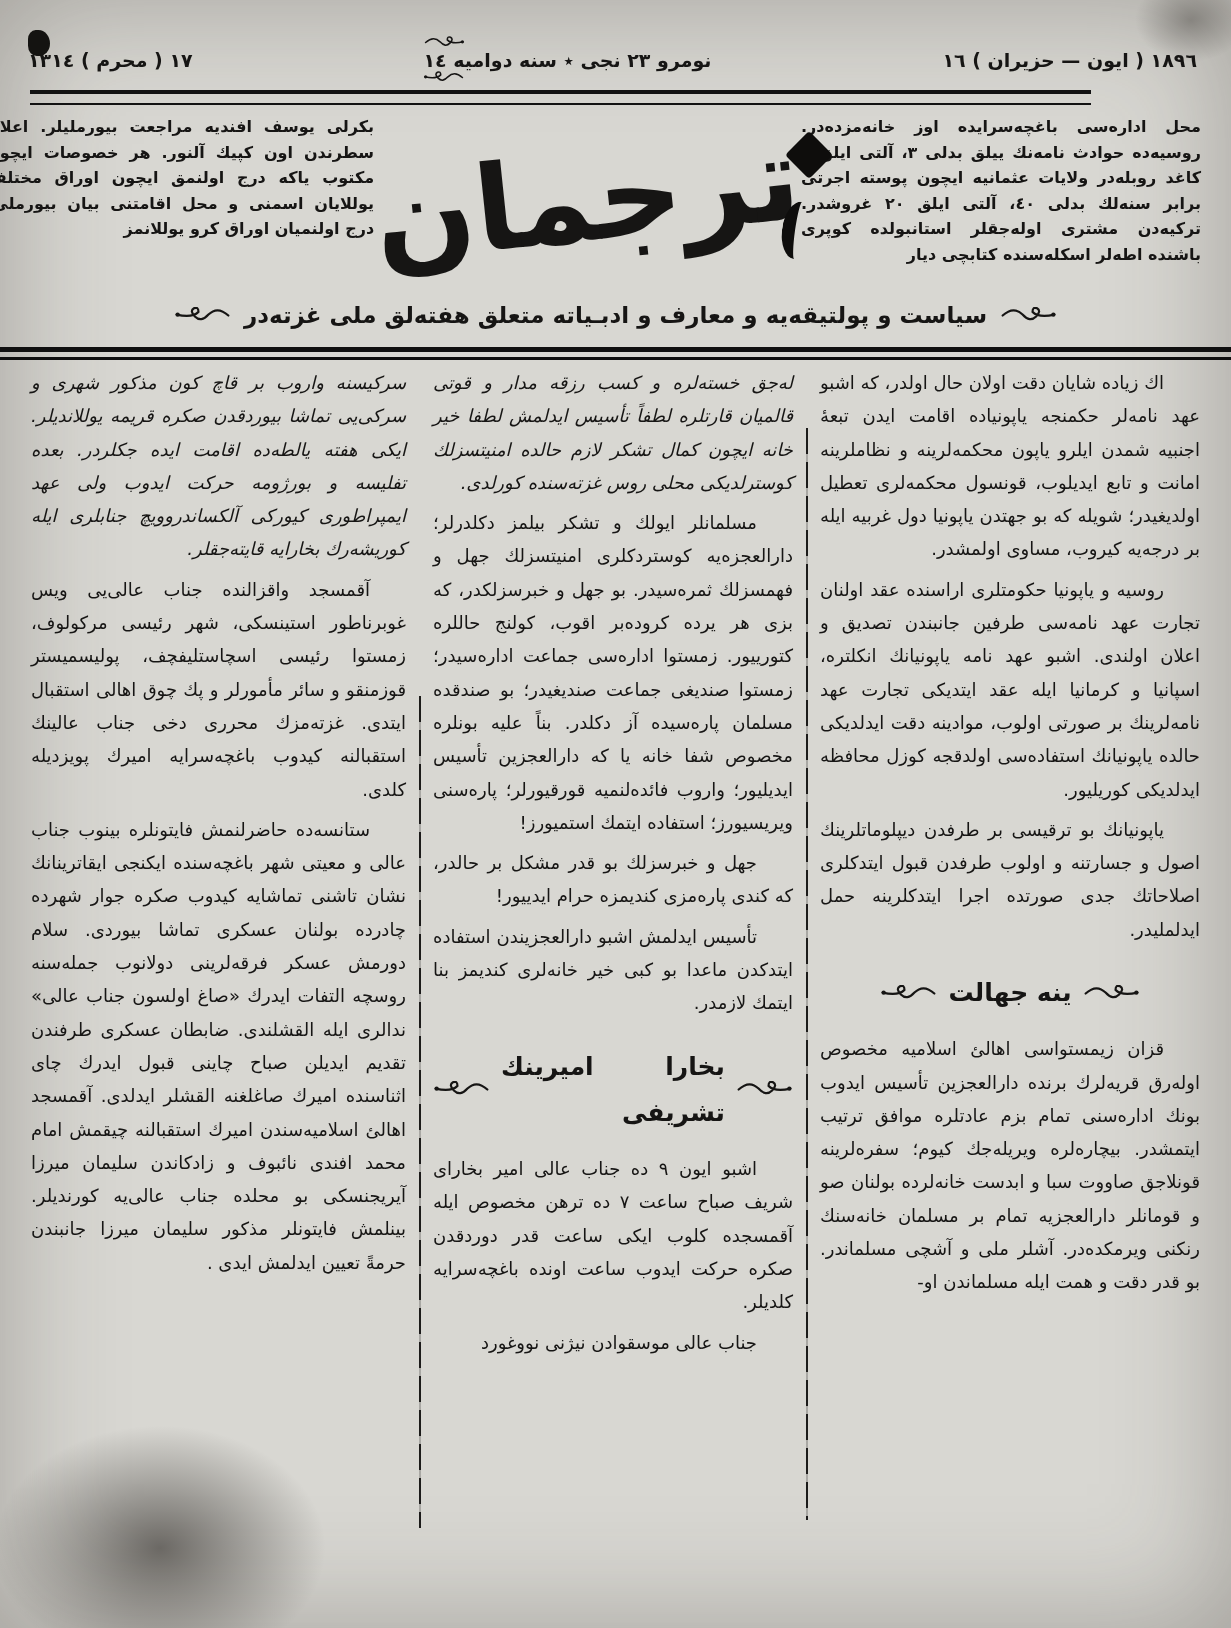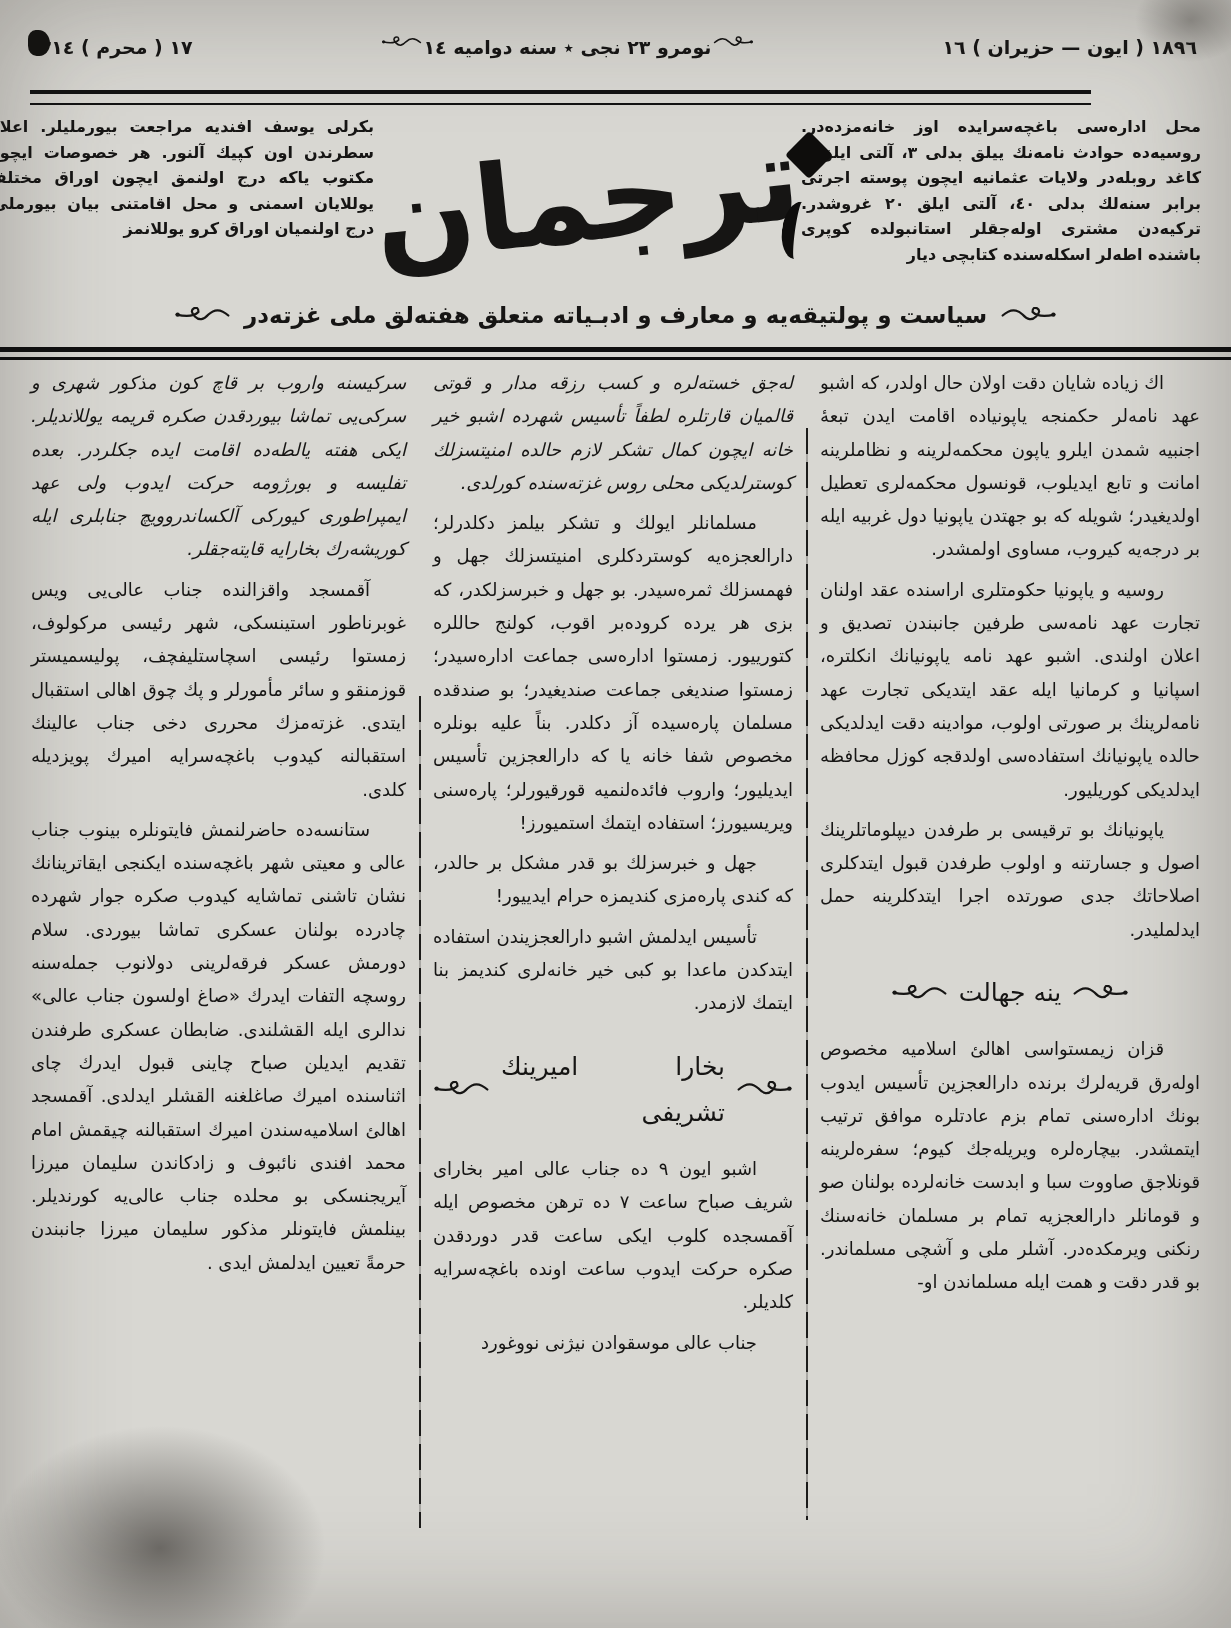--- a/index.html
+++ b/index.html
@@ -16,21 +16,21 @@
   .page::before{
     content:"";position:absolute;inset:0;pointer-events:none;
     box-shadow:inset 0 0 120px rgba(60,55,48,.35);
   }
   
   .dateline{
     position:absolute;top:36px;left:28px;right:34px;
     display:flex;justify-content:space-between;align-items:center;
     font-size:19px;font-weight:bold;direction:rtl;
   }
-  .dateline .mid{display:flex;align-items:flex-start;}
+  .dateline .mid{display:flex;align-items:flex-end;flex-direction:column;}
   
   .rule-top{
     position:absolute;top:90px;left:30px;right:140px;height:9px;
     border-top:4px solid #121212;border-bottom:2px solid #121212;
   }
   .rule-thick{
     position:absolute;top:347px;left:0;right:0;height:5px;
     border-top:5px solid #0f0f0f;border-bottom:3px solid #0f0f0f;
   }
   
@@ -57,21 +57,21 @@
   .columns{
     position:absolute;top:366px;right:31px;left:30px;bottom:0;
     display:grid;grid-template-columns:380px 360px 375px;gap:27px;
     direction:rtl;align-content:start;
   }
   .col{font-size:18px;line-height:1.85;text-align:justify;}
   .para{margin:0 0 7px;text-indent:36px;}
   .para.cont{text-indent:0;font-style:italic;}
   .headline{
     margin:24px 0 16px;display:flex;align-items:center;justify-content:center;
-    gap:10px;font-size:25px;font-weight:normal;
+    gap:10px;font-size:25px;font-weight:bold;
   }
   .orn{width:58px;height:17px;color:#161514;flex:none;}
   .orn.flip{transform:scaleX(-1);}
   .orn.small{width:42px;height:13px;}
   
   .vrule{
     position:absolute;width:2px;
     background:repeating-linear-gradient(180deg,#1c1b1a 0 26px,rgba(28,27,26,.25) 26px 34px);
   }
   .vrule.v1{left:806px;top:428px;height:1092px;}
@@ -150,21 +150,21 @@
         <span>ينه جهالت</span>
         <svg class="orn flip" viewBox="0 0 64 18">
             <path d="M4 9 q12 -11 22 -1 q8 9 15 2 q6 -6 1 -9 q-5 -2 -5 4 q7 7 24 3" fill="none" stroke="currentColor" stroke-width="2.4" stroke-linecap="round"></path>
             <circle cx="60" cy="8" r="2.4" fill="currentColor"></circle>
           </svg>
       </div>
       <p class="para">قزان زيمستواسى اهالئ اسلاميه مخصوص اوله‌رق قريه‌لرك برنده دارالعجزين تأسيس ايدوب بونك اداره‌سنى تمام بزم عادتلره موافق ترتيب ايتمشدر. بيچاره‌لره ويريله‌جك كيوم؛ سفره‌لرينه قونلاجق صاووت سبا و ابدست خانه‌لرده بولنان صو و قومانلر دارالعجزيه تمام بر مسلمان خانه‌سنك رنكنى ويرمكده‌در. آشلر ملى و آشچى مسلماندر. بو قدر دقت و همت ايله مسلماندن او-</p>
     </div>
 
     <div class="col">
-      <p class="para cont">له‌جق خسته‌لره و كسب رزقه مدار و قوتى قالميان قارتلره لطفاً تأسيس شهرده اشبو خير خانه ايچون كمال تشكر لازم حالده امنيتسزلك كوسترلديكى محلى روس غزته‌سنده كورلدى.</p>
+      <p class="para cont">له‌جق خسته‌لره و كسب رزقه مدار و قوتى قالميان قارتلره لطفاً تأسيس ايدلمش لطفا خير خانه ايچون كمال تشكر لازم حالده امنيتسزلك كوسترلديكى محلى روس غزته‌سنده كورلدى.</p>
       <p class="para">مسلمانلر ايولك و تشكر بيلمز دكلدرلر؛ دارالعجزه‌يه كوستردكلرى امنيتسزلك جهل و فهمسزلك ثمره‌سيدر. بو جهل و خبرسزلكدر، كه بزى هر يرده كروده‌بر اقوب، كولنج حاللره كتورييور. زمستوا اداره‌سى جماعت اداره‌سيدر؛ زمستوا صنديغى جماعت صنديغيدر؛ بو صندقده مسلمان پاره‌سيده آز دكلدر. بناً عليه بونلره مخصوص شفا خانه يا كه دارالعجزين تأسيس ايديليور؛ واروب فائده‌لنميه قورقيورلر؛ پاره‌سنى ويريسيورز؛ استفاده ايتمك استميورز!</p>
       <p class="para">جهل و خبرسزلك بو قدر مشكل بر حالدر، كه كندى پاره‌مزى كنديمزه حرام ايدييور!</p>
       <p class="para">تأسيس ايدلمش اشبو دارالعجزيندن استفاده ايتدكدن ماعدا بو كبى خير خانه‌لرى كنديمز بنا ايتمك لازمدر.</p>
       <div class="headline">
         <svg class="orn" viewBox="0 0 64 18">
             <path d="M4 9 q12 -11 22 -1 q8 9 15 2 q6 -6 1 -9 q-5 -2 -5 4 q7 7 24 3" fill="none" stroke="currentColor" stroke-width="2.4" stroke-linecap="round"></path>
             <circle cx="60" cy="8" r="2.4" fill="currentColor"></circle>
           </svg>
         <span>بخارا اميرينك تشريفى</span>
         <svg class="orn flip" viewBox="0 0 64 18">

